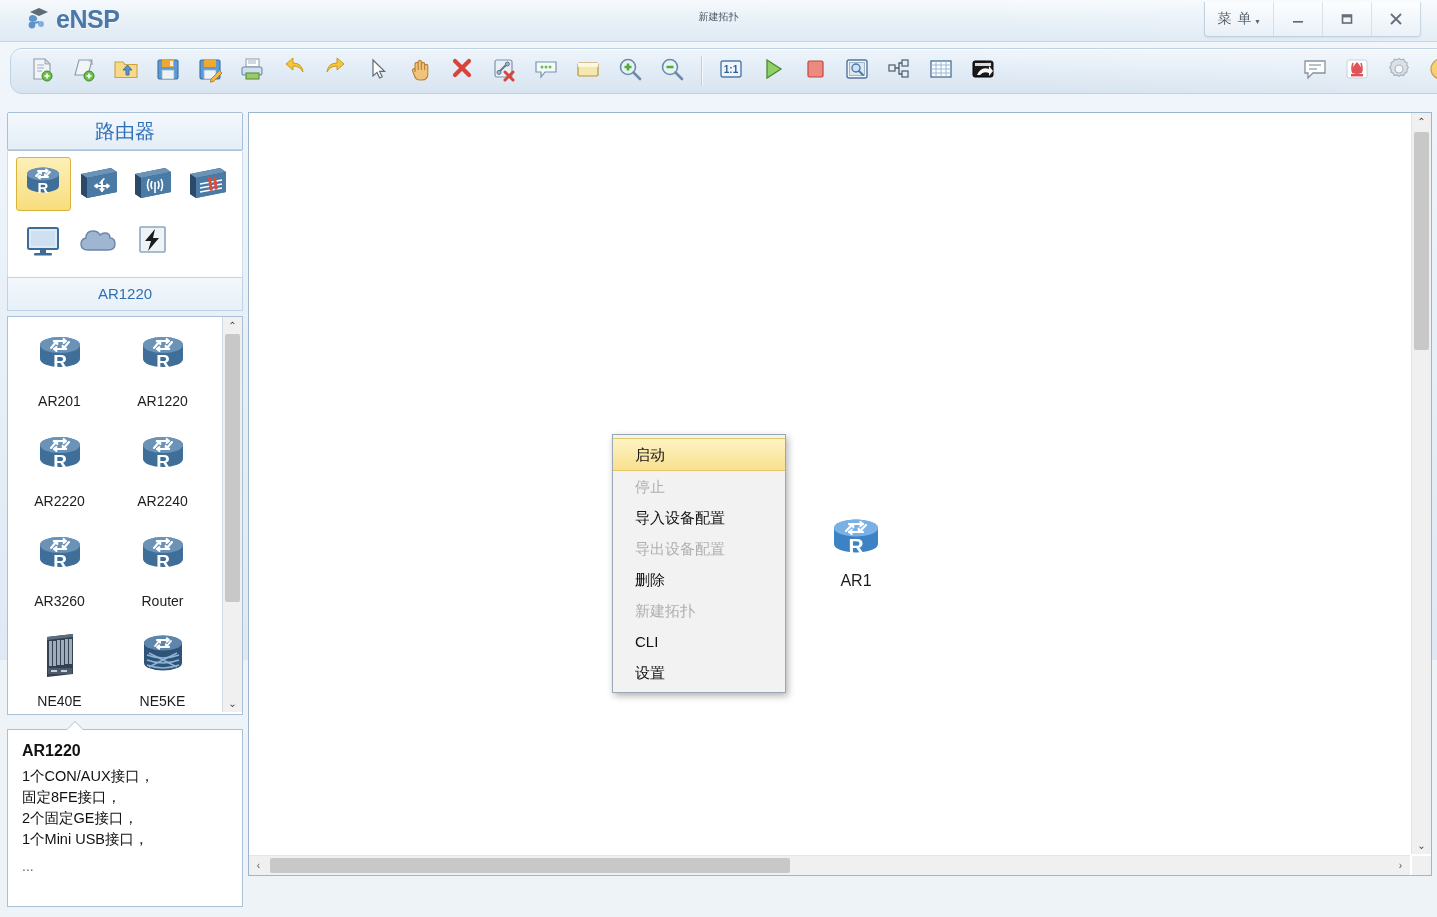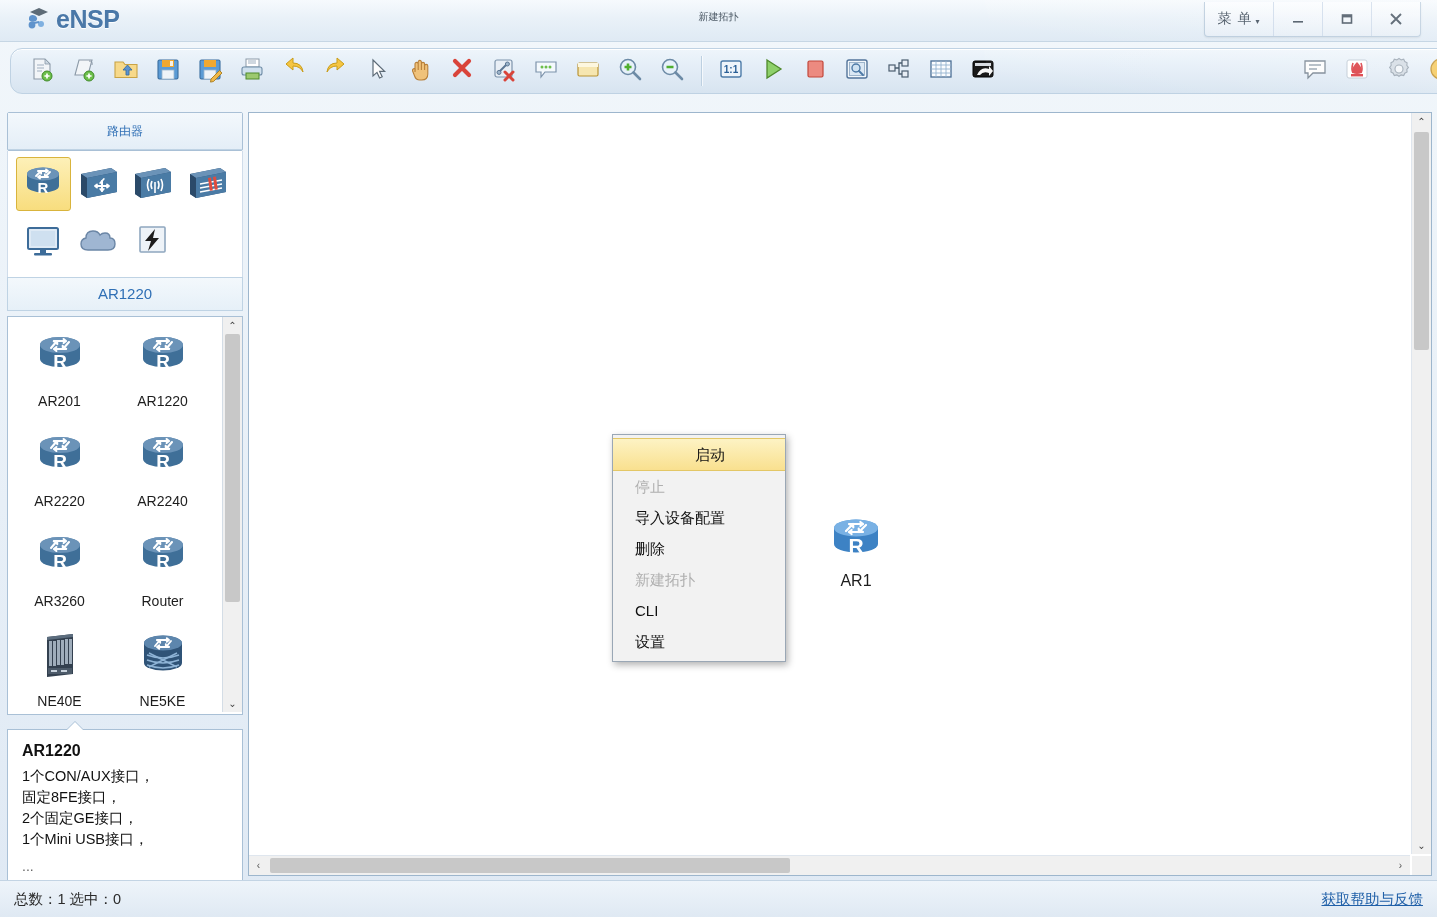--- a/index.html
+++ b/index.html
@@ -7,21 +7,21 @@
     padding: 0;
     width: 1437px;
     height: 917px;
     overflow: hidden;
     font-family: "Liberation Sans", "DejaVu Sans", sans-serif;
     background: #eef3f8;
   }
   .app {
     position: relative;
     width: 1437px;
-    height: 917px;
+    height: 660px;
     background: linear-gradient(180deg,#f2f7fb 0%, #e7eff7 55%, #dfe9f4 100%);
   }
 
   
   .titlebar {
     position: absolute; left: 0; top: 0; width: 1437px; height: 41px;
     background: linear-gradient(180deg,#f6fafd 0%,#e9f1f8 45%,#dfeaf4 100%);
     border-bottom: 1px solid #c6d6e4;
     overflow: hidden;
   }
@@ -87,21 +87,21 @@
 
   
   .leftpanel {
     position: absolute; left: 7px; top: 112px; width: 236px; height: 762px;
   }
   .panel-box {
     background: #ffffff; border: 1px solid #a9c0d6; border-radius: 2px;
   }
   .panel-head {
     height: 36px; line-height: 36px; text-align: center;
-    font-size: 12px; color: #2f6fb5;
+    font-size: 20px; color: #2f6fb5;
     background: linear-gradient(180deg,#f3f8fc,#e4eef7);
     border-bottom: 1px solid #bfd3e4;
   }
   .dev-type-grid {
     background: #ffffff; padding: 6px 8px 8px 8px;
     display: grid; grid-template-columns: repeat(4, 1fr); row-gap: 4px;
     border: 1px solid #cfdcea; border-top: none; border-bottom: none;
   }
   .dev-type {
     height: 52px; display: flex; align-items: center; justify-content: center;
@@ -204,21 +204,20 @@
   }
   .ctx-item {
     height: 31px; line-height: 31px; padding-left: 22px;
     font-size: 15px; color: #111; cursor: default;
   }
   .ctx-item.disabled { color: #b0b0b0; }
   .ctx-item.highlight {
     background: linear-gradient(180deg,#fdf3c4,#f9e08f);
     border-top: 1px solid #e3c766; border-bottom: 1px solid #e3c766;
     color: #111;
-    text-align: center;
   }
 
   
   .statusbar {
     position: absolute; left: 0; bottom: 0; width: 1437px; height: 36px;
     background: linear-gradient(180deg,#eef4fa,#dfe9f3);
     border-top: 1px solid #c3d4e4;
   }
   .status-left {
     position: absolute; left: 14px; top: 9px; font-size: 14.5px; color: #2a2a2a;
@@ -807,20 +806,21 @@
             <text x="31" y="40" font-size="21" font-weight="bold" font-family="Liberation Sans, sans-serif" fill="#ffffff" text-anchor="middle">R</text>
           </svg>
         </span>
         <span class="node-name">AR1</span>
       </div>
 
       <div class="ctxmenu" style="left:363px;top:321px;">
         <div class="ctx-item highlight">启动</div>
         <div class="ctx-item disabled">停止</div>
         <div class="ctx-item">导入设备配置</div>
+        <div class="ctx-item disabled">导出设备配置</div>
         <div class="ctx-item">删除</div>
         <div class="ctx-item disabled">新建拓扑</div>
         <div class="ctx-item">CLI</div>
         <div class="ctx-item">设置</div>
       </div>
     </div>
 
     <div class="cv-vscroll">
       <div class="vs-arrow">⌃</div>
       <div class="vs-track">
@@ -832,18 +832,14 @@
     <div class="cv-hscroll">
       <div class="hs-arrow">‹</div>
       <div class="hs-track">
         <div class="hs-thumb"></div>
       </div>
       <div class="hs-arrow">›</div>
     </div>
     <div class="cv-corner"></div>
   </div>
 
-  <div class="statusbar">
-    <div class="status-left">总数：1  选中：0</div>
-    <div class="status-link">获取帮助与反馈</div>
-  </div>
 
 </div>
 
 </body></html>

